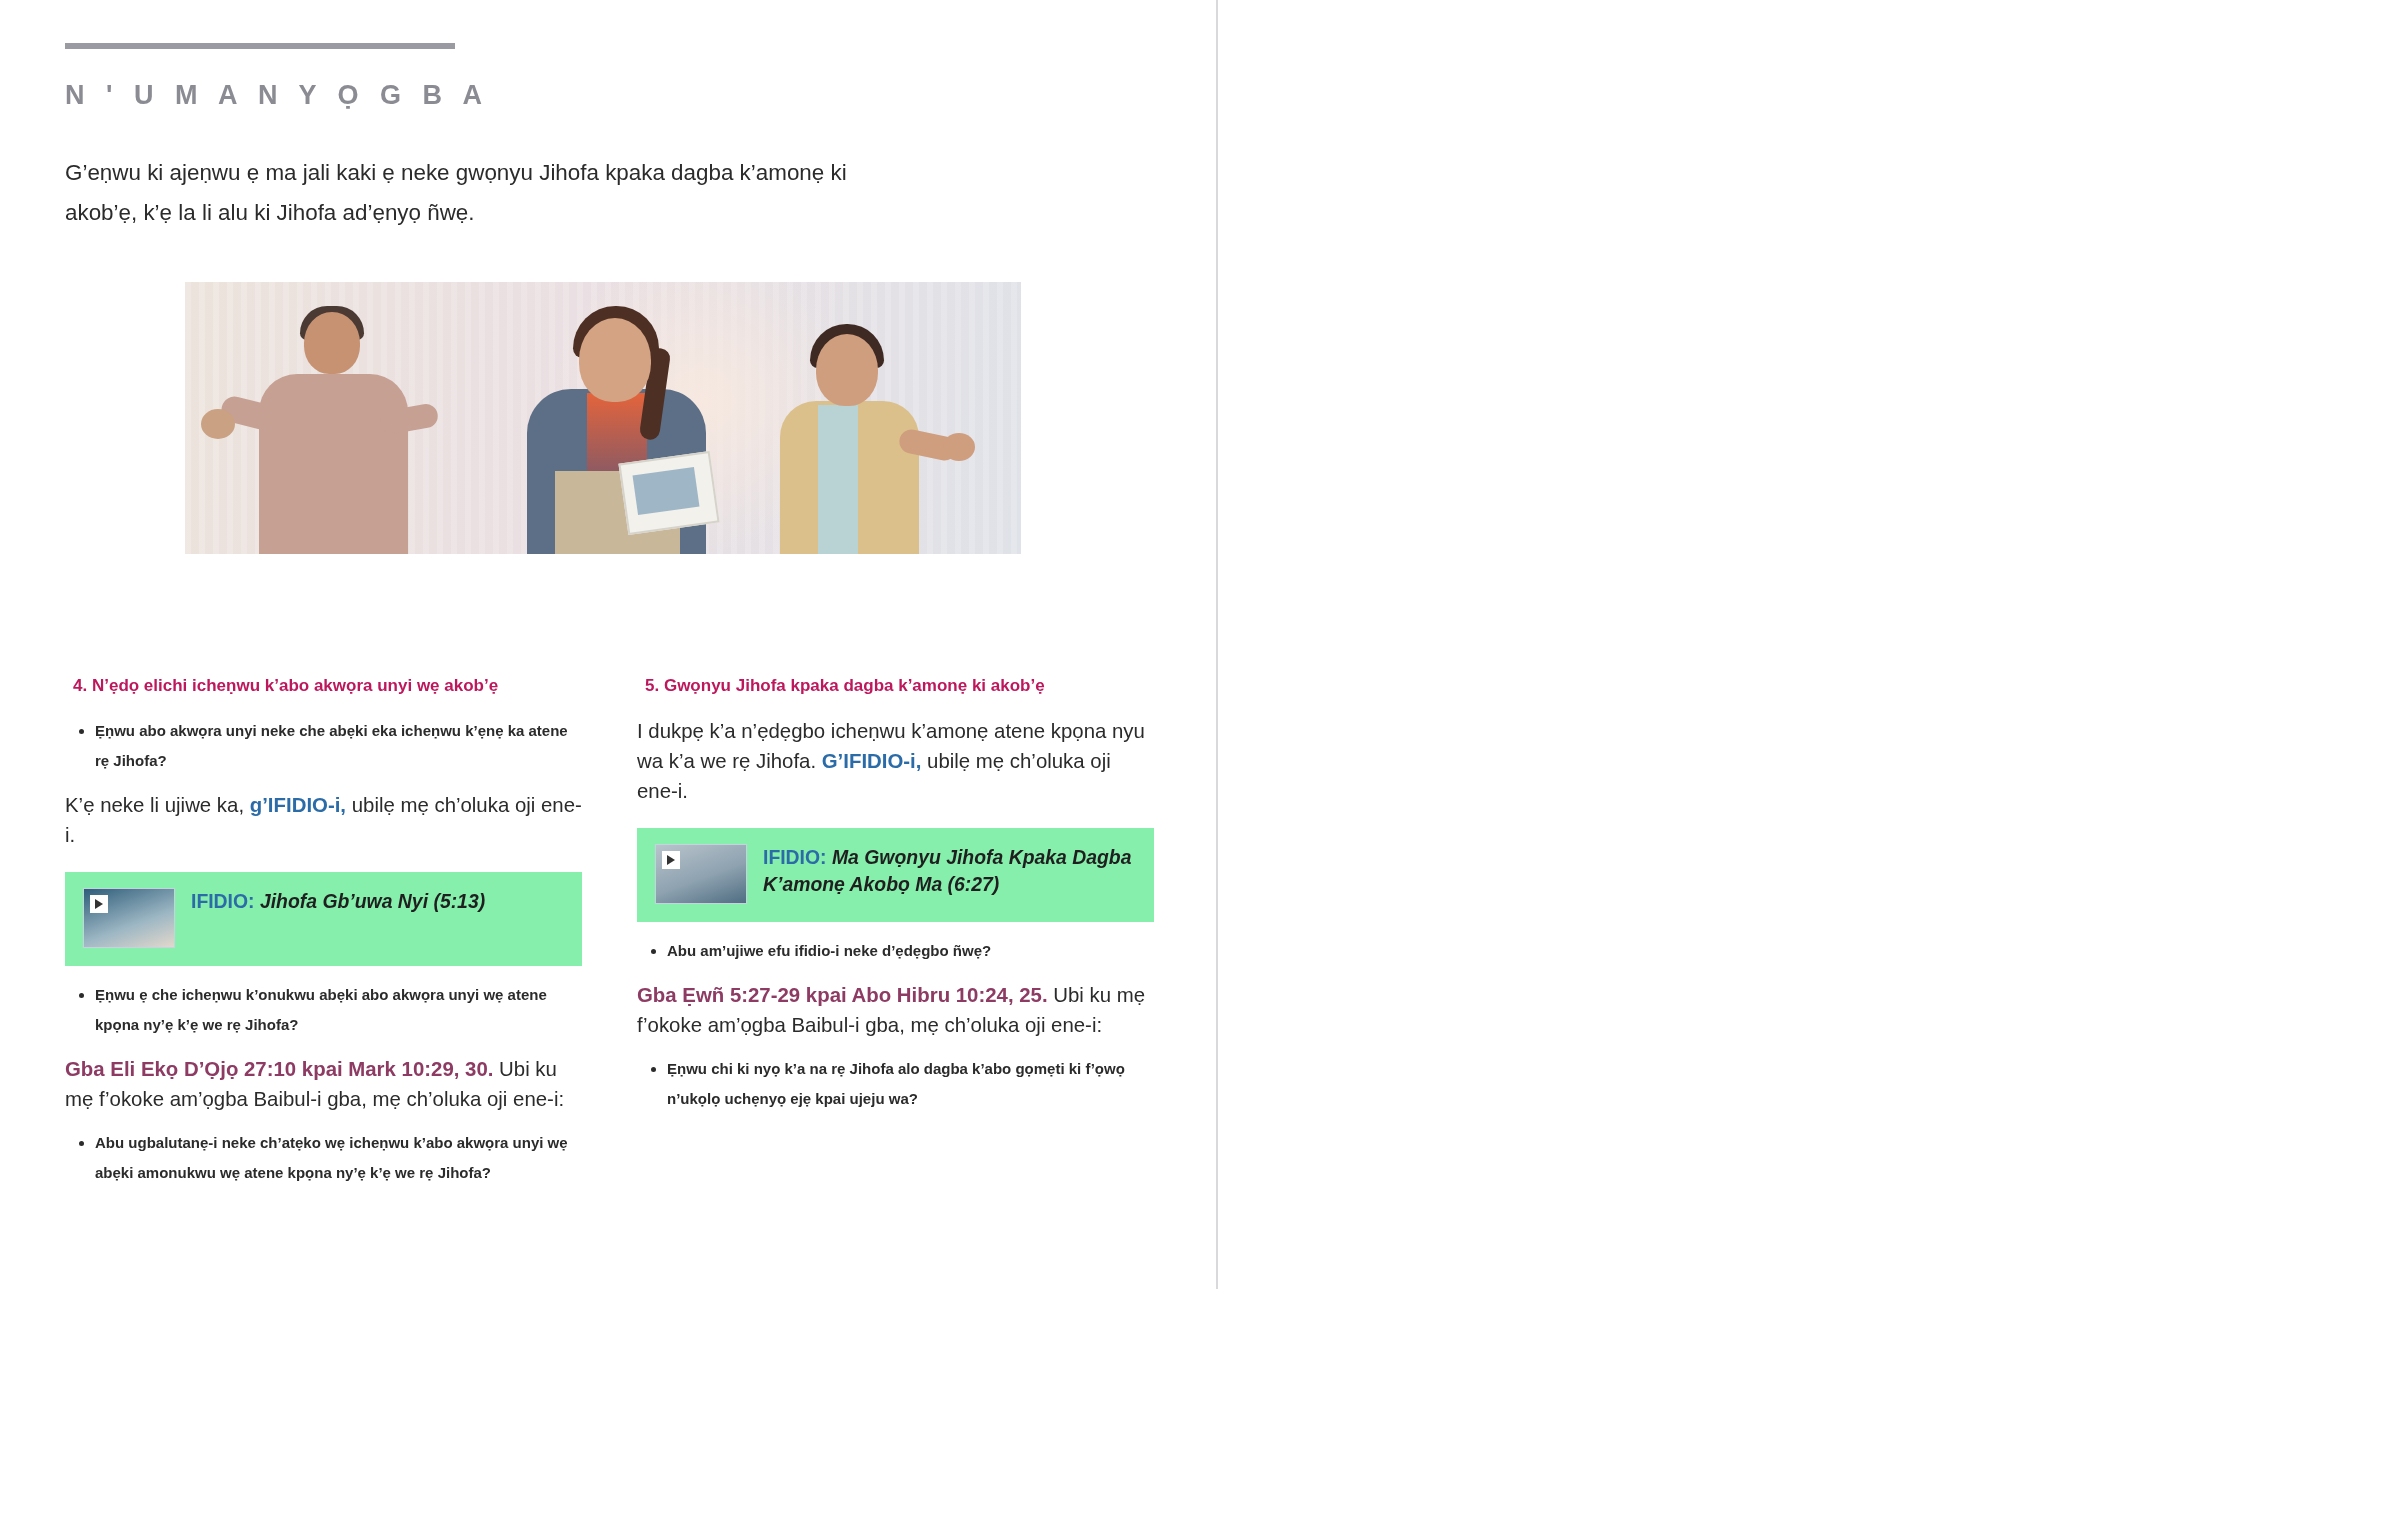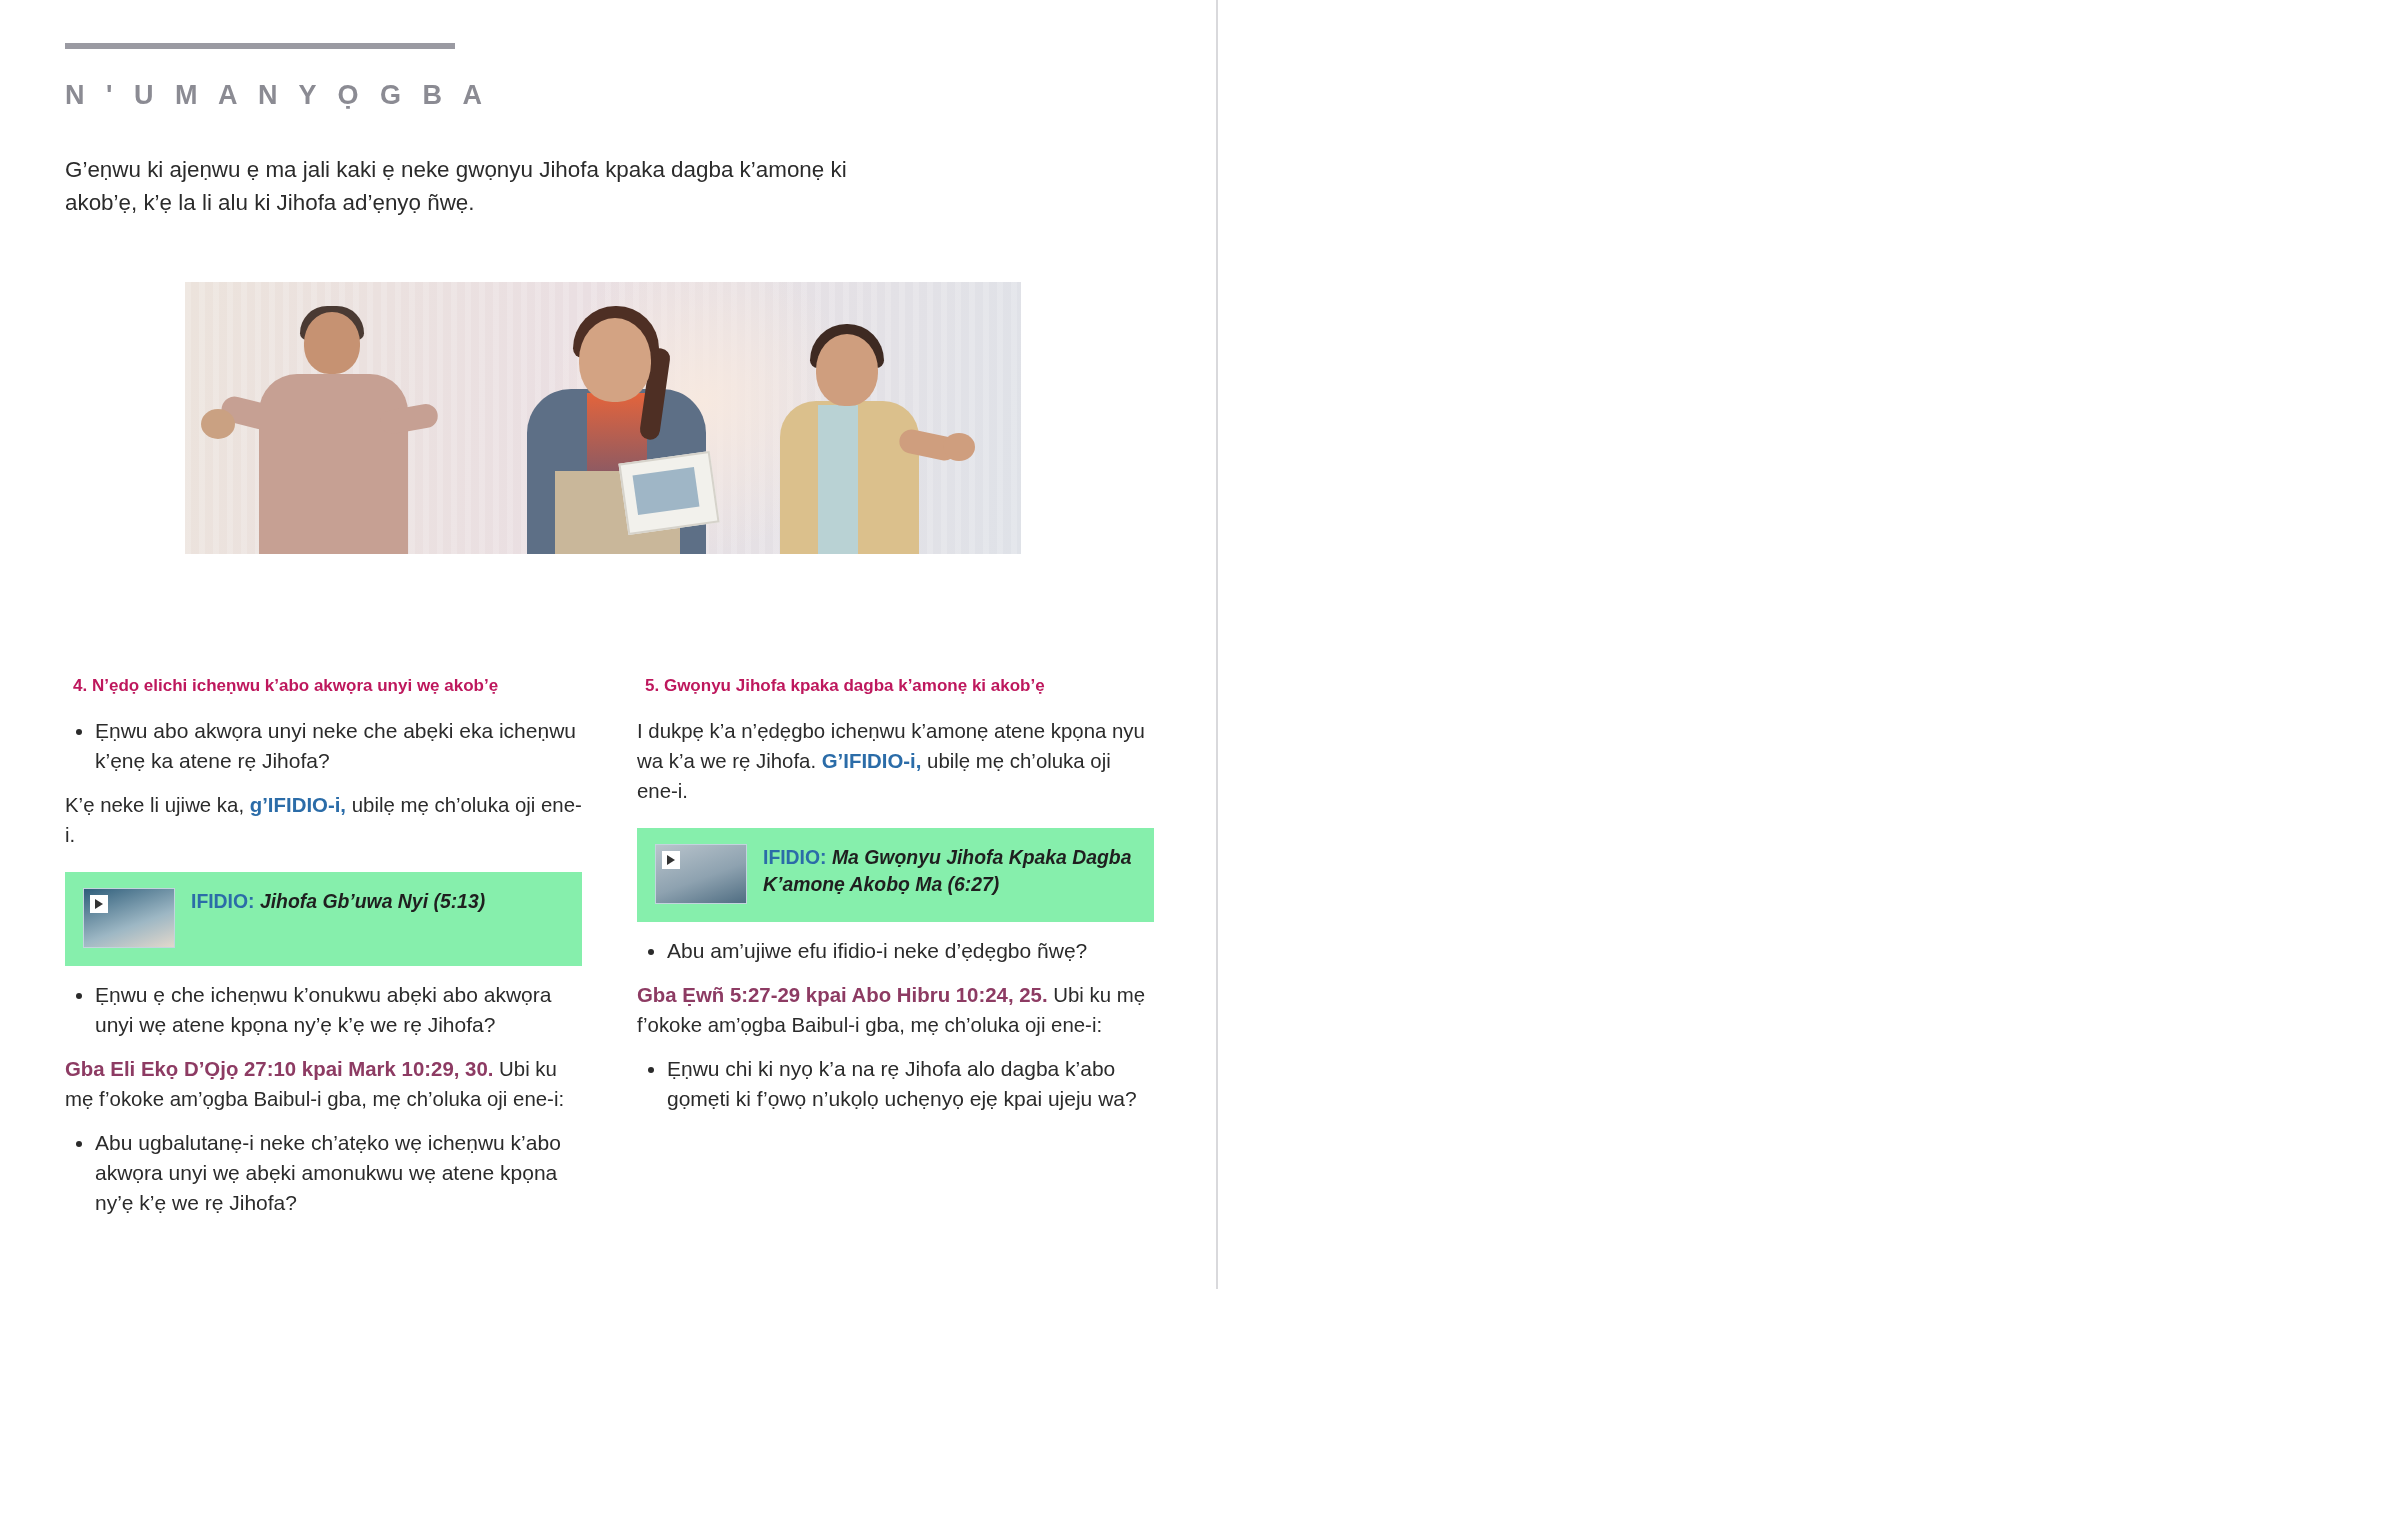--- a/index.html
+++ b/index.html
@@ -39,21 +39,21 @@
     background:#9a9aa2;
   }
   .hdr-title {
     position:absolute; left:65px; top:80px;
     font-size:27px; letter-spacing:7px;
     color:#8b8b93; font-weight:bold;
   }
   .intro {
     position:absolute; left:65px; top:153px;
     width:796px;
-    font-size:22.4px; line-height:33px; color:#2b2b2b;
+    font-size:22.4px; line-height:40px; color:#2b2b2b;
   }
 
   
   .hero {
     position:absolute; left:185px; top:282px;
     width:836px; height:272px;
     background:linear-gradient(100deg,#ece3dc 0%,#eadfe2 45%,#dfe2e8 100%);
     overflow:hidden;
   }
   .hero .wall {
@@ -94,21 +94,21 @@
   
   h2.sec {
     margin:8px;
     font-size:17px; line-height:32px;
     color:#be185d; font-weight:bold;
   }
   p.body { font-size:20.4px; line-height:30px; color:#2b2b2b; margin:14px 0 0; }
   .ref { color:#8d3b63; font-weight:bold; }
   .vidlink { color:#2b6ca8; font-weight:bold; }
   ul.bullets { margin:14px 0 0 0; padding-left:30px; }
-  ul.bullets li { font-size:21px; line-height:30px; color:#2b2b2b; margin-bottom:4px; }
+  ul.bullets li { font-size:15px; line-height:30px; color:#2b2b2b; margin-bottom:4px;font-weight:bold; }
 
   
   .vidbox {
     background:#86efac;
     padding:16px 18px 18px 18px;
     display:flex; gap:16px; align-items:flex-start;
     margin-top:22px;
   }
   .thumb {
     width:92px;height:60px; flex:0 0 92px;

